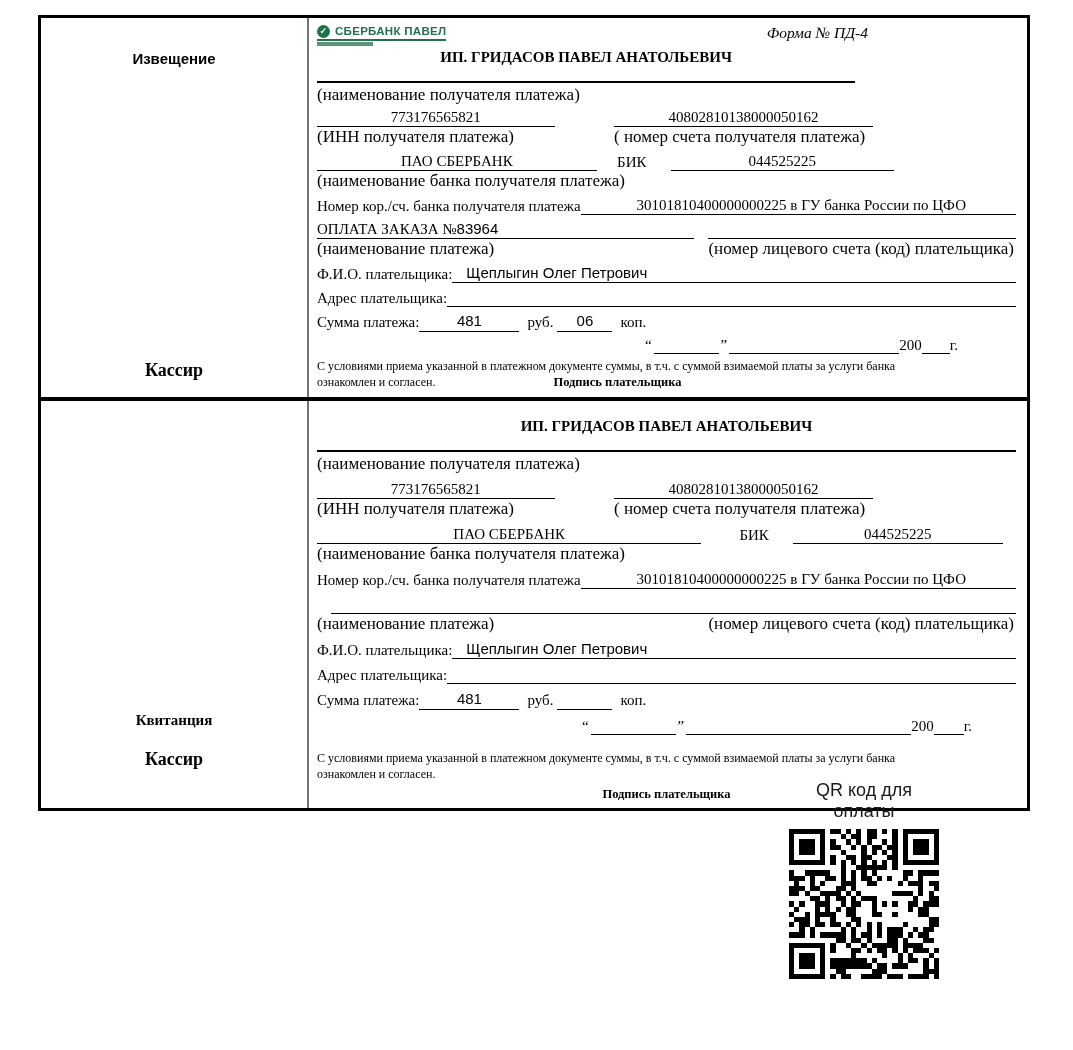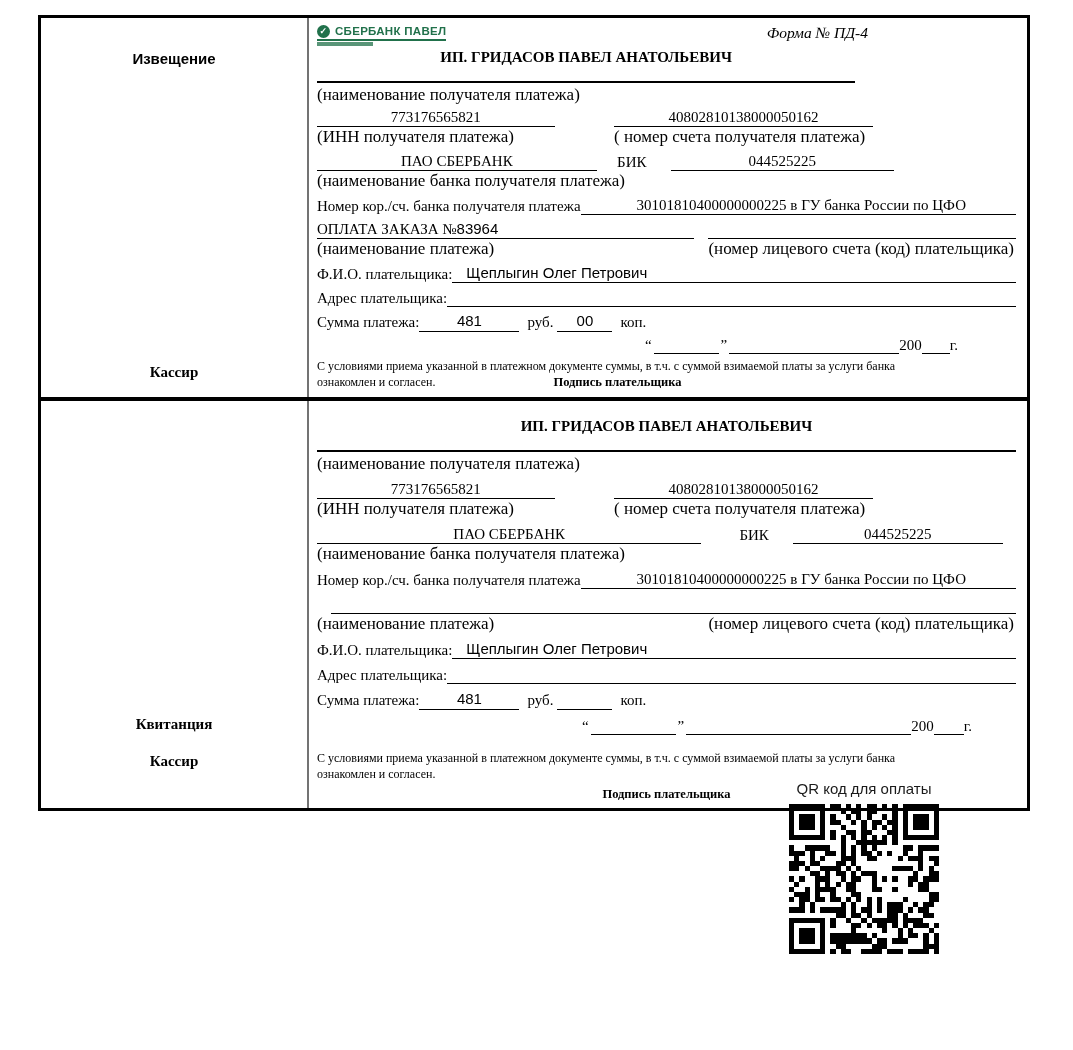--- a/index.html
+++ b/index.html
@@ -12,21 +12,21 @@
     border:3px solid #000;background:#fff;box-sizing:border-box;
   }
   .sec{display:flex;align-items:stretch;}
   .sec-bot{border-top:4px solid #000;}
   
   .stub{
     width:268px;min-width:268px;border-right:2px solid #737373;
     display:flex;flex-direction:column;align-items:center;box-sizing:border-box;
   }
   .stub-title-sans{font-family:"Liberation Sans",sans-serif;font-weight:bold;font-size:15px;margin-top:32px;}
-  .stub-cashier{font-weight:bold;font-size:15px;margin-top:auto;margin-bottom:16px;}
+  .stub-cashier{font-weight:bold;font-size:18px;margin-top:auto;margin-bottom:16px;}
   .sec-bot .stub{justify-content:flex-end;}
   .stub-title-serif{font-weight:bold;font-size:15px;margin-bottom:20px;}
   .sec-bot .stub-cashier{margin-top:0;margin-bottom:38px;}
   
   .content{flex:1;padding:4px 11px 6px 8px;font-size:15px;line-height:1.22;box-sizing:border-box;}
   .sec-top .content{min-height:347px;}
   .sec-bot .content{min-height:392px;}
   .row{display:flex;align-items:flex-end;}
   .caption{font-size:17px;text-align:left;line-height:1.15;}
   .u{border-bottom:1.5px solid #000;}
@@ -72,21 +72,21 @@
   .uw65{display:inline-block;width:65px;} .uw170{display:inline-block;width:170px;} .uw28{display:inline-block;width:28px;}
   .uw85{display:inline-block;width:85px;} .uw225{display:inline-block;width:225px;} .uw30{display:inline-block;width:30px;}
   
   .terms{font-size:12px;line-height:1.3;}
   .terms-row2{display:flex;align-items:baseline;}
   .sig{font-weight:bold;font-size:12.5px;}
   .terms-row2 .sig{margin-left:118px;}
   .sig-center{text-align:center;margin-top:4px;}
   
   .qr-area{position:absolute;left:786px;top:780px;width:156px;text-align:center;}
-  .qr-caption{font-family:"Liberation Sans",sans-serif;font-size:15px;color:#1a1a1a;}
+  .qr-caption{font-family:"Liberation Sans",sans-serif;font-size:18px;color:#1a1a1a;}
   .qr-box{margin-top:7px;width:150px;height:150px;margin-left:3px;}
 </style>
 </head>
 <body>
 
 <div class="doc">
 
   <div class="sec sec-top">
     <div class="stub">
       <div class="stub-title-sans">Извещение</div>
@@ -155,21 +155,21 @@
 
       <div class="row mt5">
         <span class="nowrap">Адрес плательщика:</span>
         <span class="u fill">&nbsp;</span>
       </div>
 
       <div class="row mt5">
         <span class="nowrap">Сумма платежа:</span>
         <span class="u u-num sans">481</span>
         <span class="lbl-sp">руб.</span>
-        <span class="u u-kop sans">00</span>
+        <span class="u u-kop sans">06</span>
         <span class="lbl-sp">коп.</span>
       </div>
 
       <div class="daterow dr-top">
         <span class="q">“</span>
         <span class="u uw65">&nbsp;</span>
         <span class="q">”</span>
         <span class="u uw170">&nbsp;</span>
         <span>200</span>
         <span class="u uw28">&nbsp;</span>

